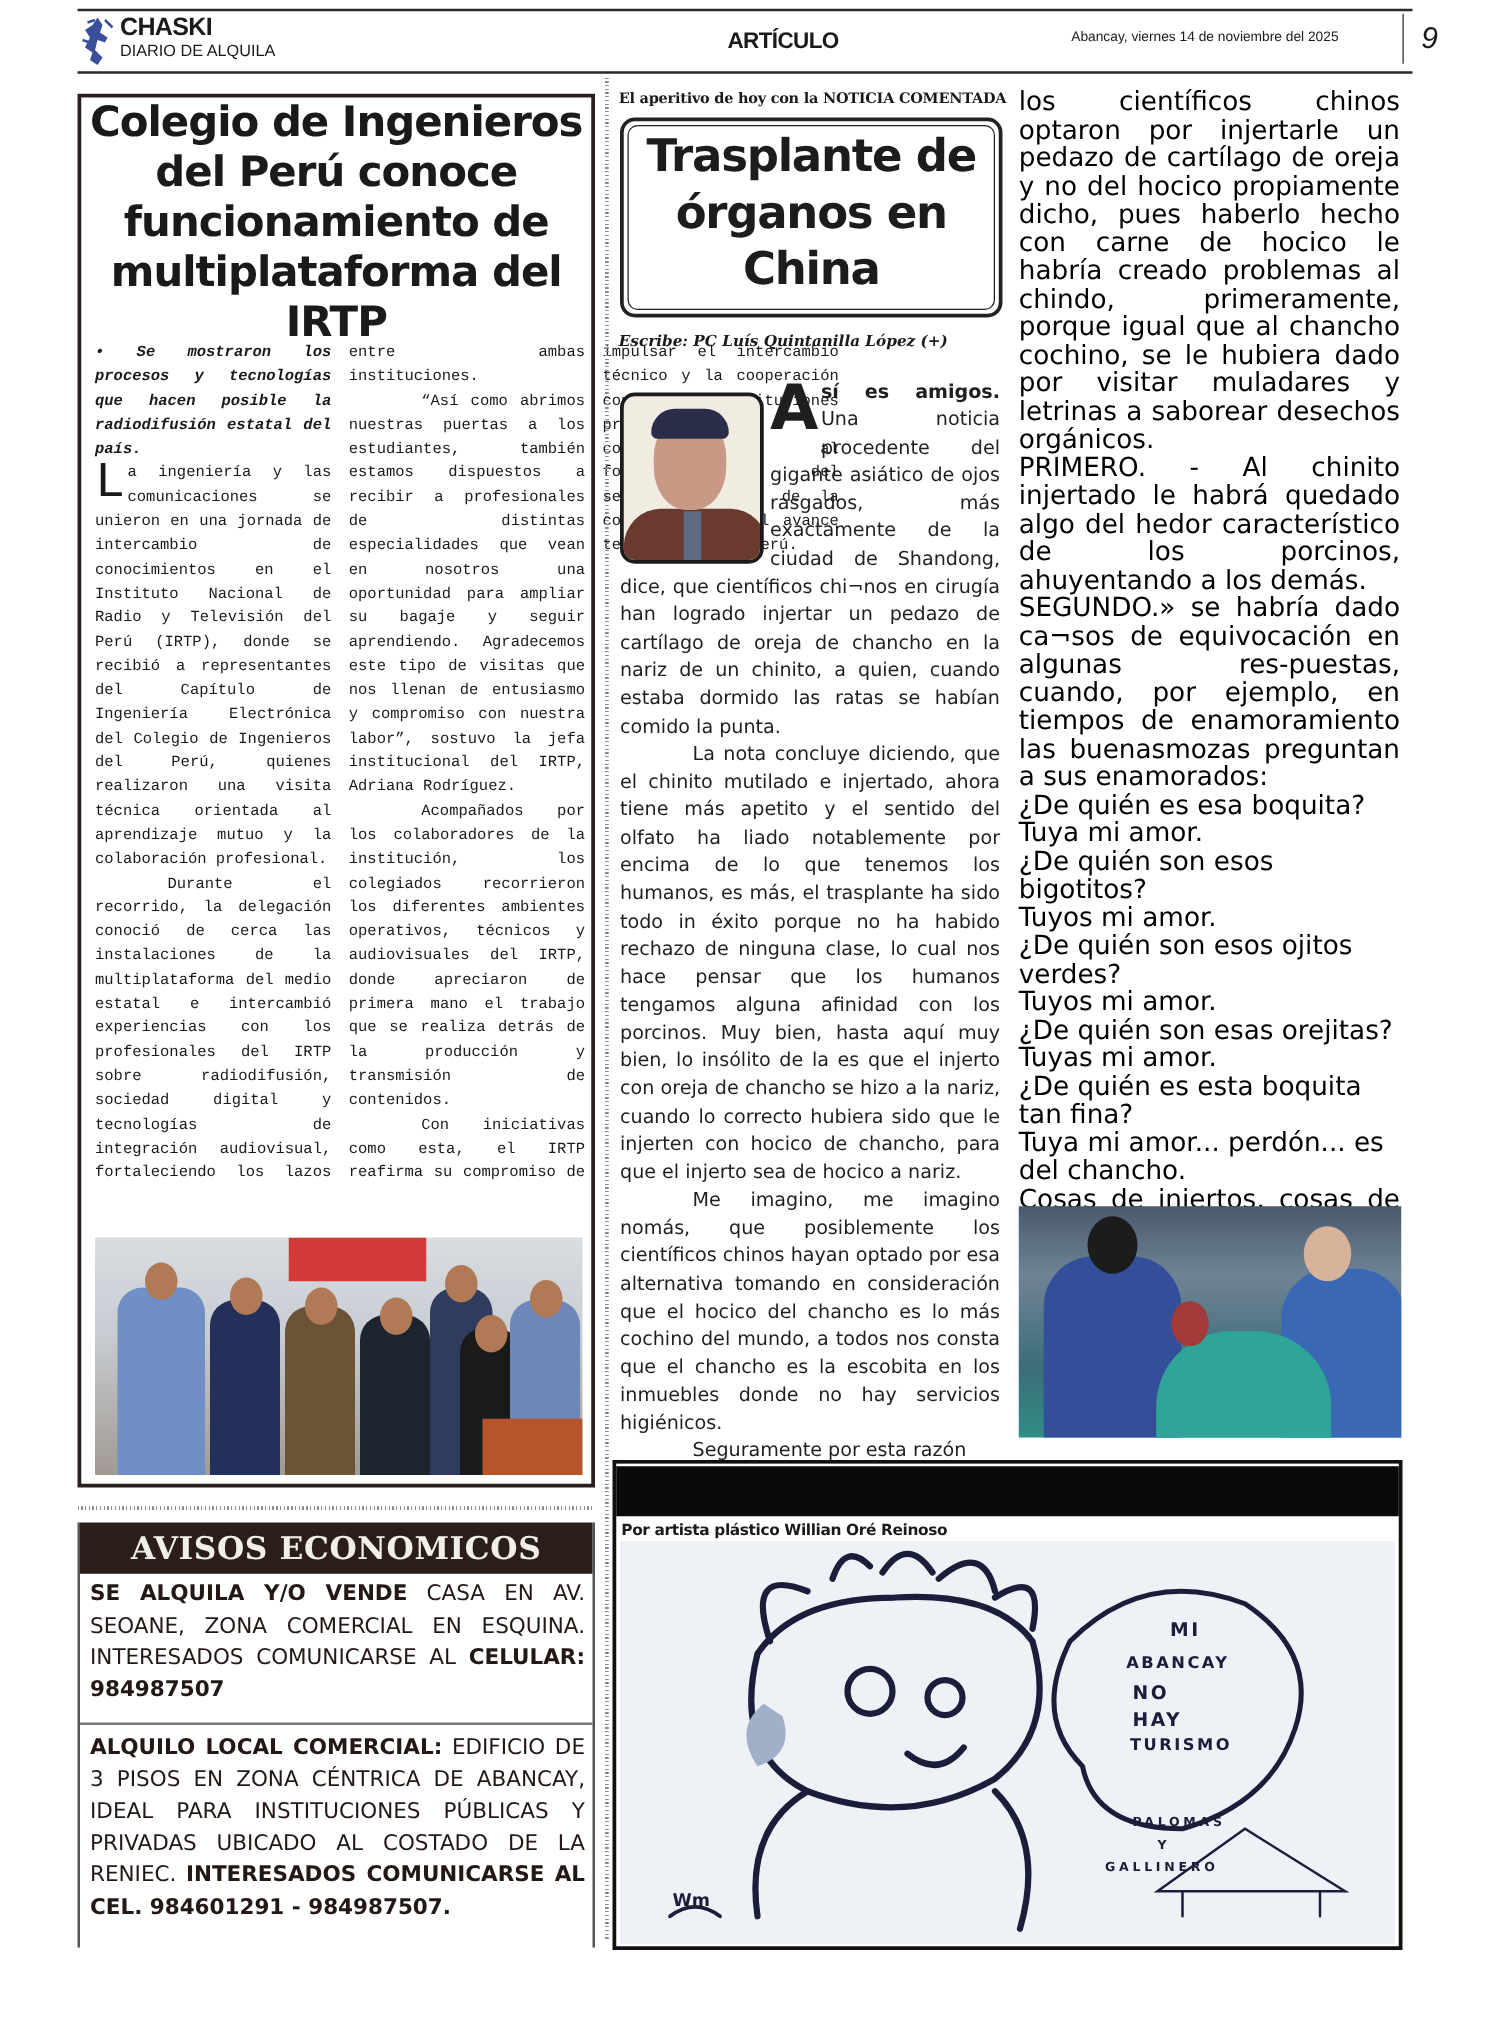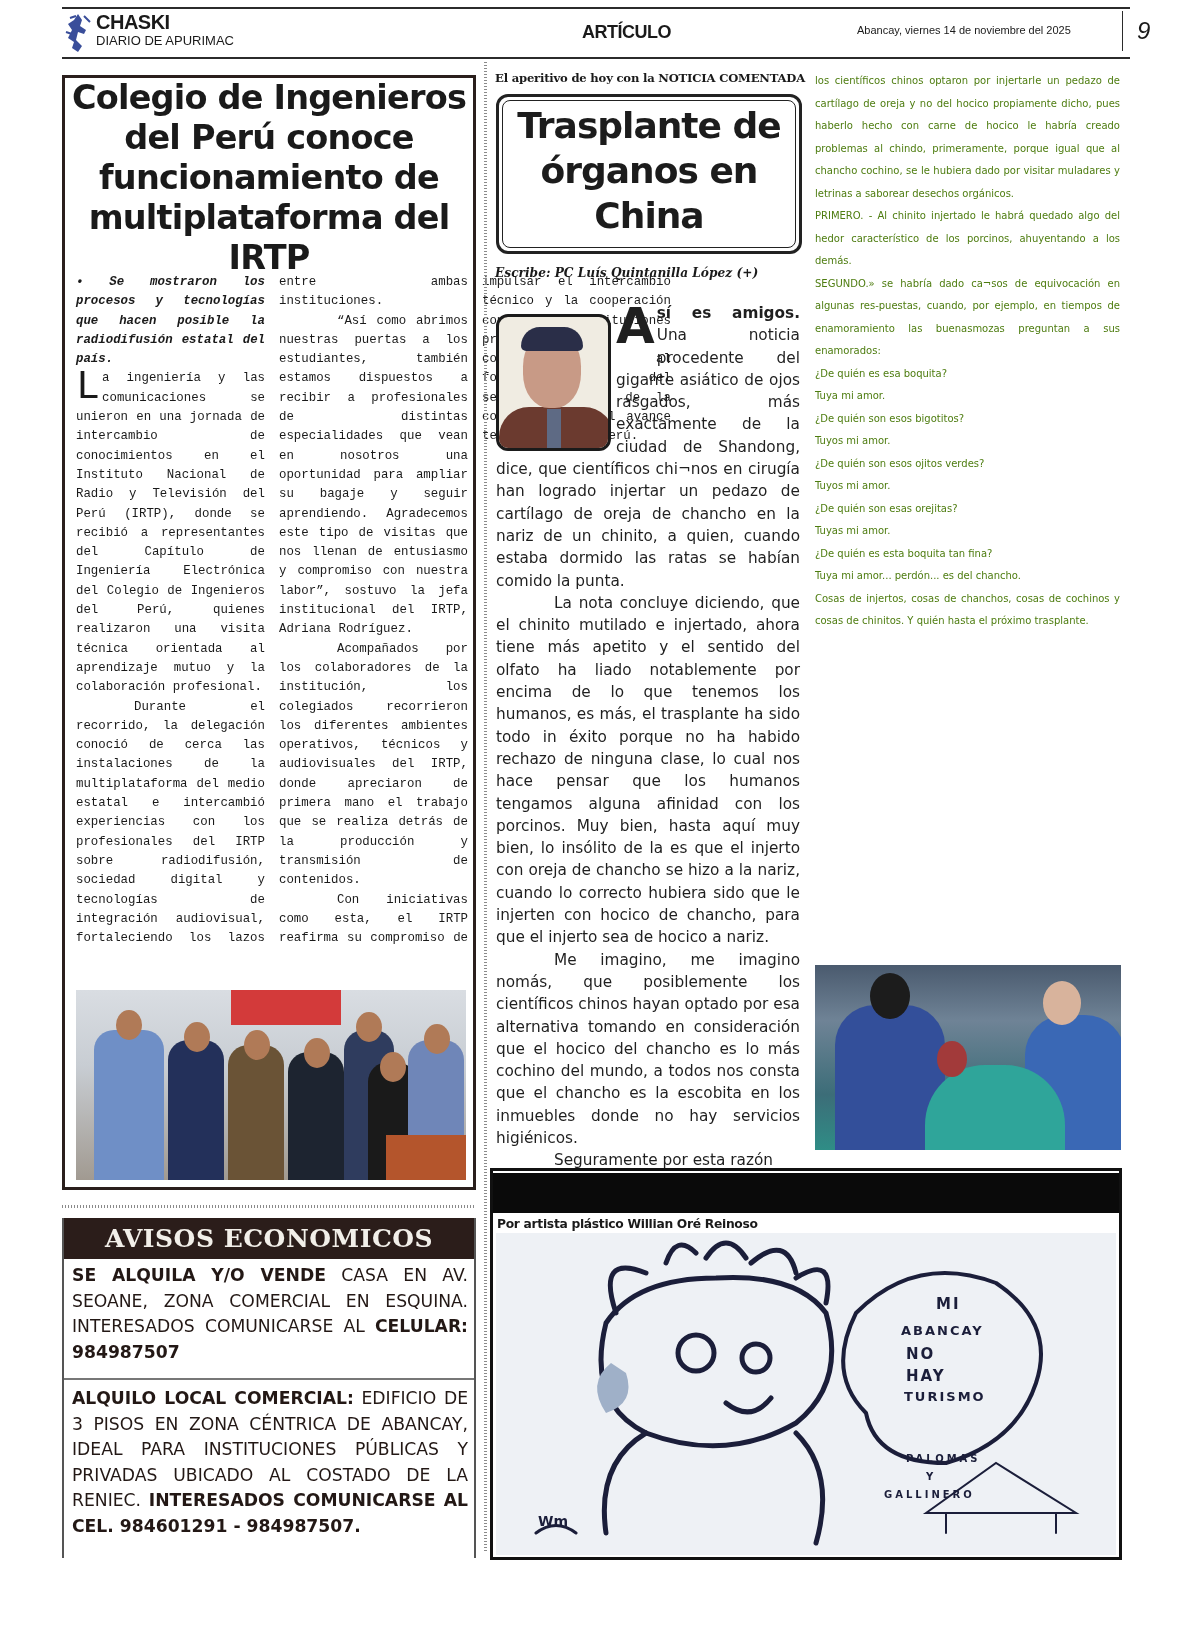--- a/index.html
+++ b/index.html
@@ -53,21 +53,21 @@
   .portrait .hair { position: absolute; left: 22px; top: 10px; width: 62px; height: 24px; border-radius: 30px 30px 8px 8px; background: #2a2e48; }
   .portrait .body { position: absolute; left: 0; top: 90px; width: 115px; height: 60px; border-radius: 30px 30px 0 0; background: #6b3a2f; }
   .portrait .tie { position: absolute; left: 48px; top: 92px; width: 14px; height: 40px; background: #5e6a84; }
   .art2-text { position: absolute; left: 496px; top: 302px; width: 304px; font-family: "DejaVu Sans", sans-serif; font-size: 15.3px; line-height: 22.3px; text-align: justify; color: #1f1f1f; }
   .art2-text p { margin: 0; }
   .float-space { float: left; width: 120px; height: 156px; }
   .dropcap-A { float: left; font-size: 50px; line-height: 44px; font-weight: bold; margin: 2px 2px 0 0; }
   .ind2 { text-indent: 58px; }
 
   
-  .art3-text { position: absolute; left: 815px; top: 70px; width: 305px; font-family: "DejaVu Sans", sans-serif; font-size: 10px; line-height: 22.5px; text-align: justify; color: #4d7c0f; }
+  .art3-text { position: absolute; left: 815px; top: 70px; width: 305px; font-family: "DejaVu Sans", sans-serif; font-size: 21px; line-height: 22.5px; text-align: justify; color: #000000; }
   .art3-text p { margin: 0; }
   .art3-text .nj { text-align: left; }
   .surgery { position: absolute; left: 815px; top: 965px; width: 306px; height: 185px; overflow: hidden; background: linear-gradient(180deg, #4a5a6e 0%, #6f8396 30%, #3c6d78 70%, #2f8d86 100%); }
   .surgery .s1 { position: absolute; left: 20px; top: 40px; width: 110px; height: 150px; border-radius: 40px 40px 0 0; background: #334f9a; }
   .surgery .s1h { position: absolute; left: 55px; top: 8px; width: 40px; height: 46px; border-radius: 50%; background: #1c1c1c; }
   .surgery .s2 { position: absolute; left: 210px; top: 50px; width: 100px; height: 140px; border-radius: 40px 40px 0 0; background: #3a68b5; }
   .surgery .s2h { position: absolute; left: 228px; top: 16px; width: 38px; height: 44px; border-radius: 50%; background: #d8b39c; }
   .surgery .drape { position: absolute; left: 110px; top: 100px; width: 140px; height: 90px; border-radius: 60px 60px 0 0; background: #2fa59a; }
   .surgery .organ { position: absolute; left: 122px; top: 76px; width: 30px; height: 36px; border-radius: 50%; background: #a23a3a; }
 
@@ -83,21 +83,21 @@
 </style>
 </head>
 <body>
 
 <div class="hdr">
   <svg class="logo-icon" viewBox="0 0 30 42">
     <path d="M14 2 L18 8 L16 14 L22 18 L20 22 L14 20 L12 28 L18 34 L14 40 L8 36 L10 30 L4 26 L8 18 L4 12 L10 8 Z" fill="#3a4e9a"></path>
     <path d="M6 6 L12 4 M20 4 L26 10 M2 20 L8 22" stroke="#3a4e9a" stroke-width="2"></path>
   </svg>
   <div class="brand">CHASKI</div>
-  <div class="subbrand">DIARIO DE APURIMAC</div>
+  <div class="subbrand">DIARIO DE ALQUILA</div>
   <div class="section">ARTÍCULO</div>
   <div class="dateline">Abancay, viernes 14 de noviembre del 2025</div>
   <div class="vsep"></div>
   <div class="pagenum">9</div>
 </div>
 
 <div class="art1">
   <div class="art1-title">Colegio de Ingenieros del Perú conoce funcionamiento de multiplataforma del IRTP</div>
   <div class="cols1">
     <p class="lead"><span>•</span> <span>Se mostraron los procesos y tecnologías que hacen posible la radiodifusión estatal del país.</span></p>

